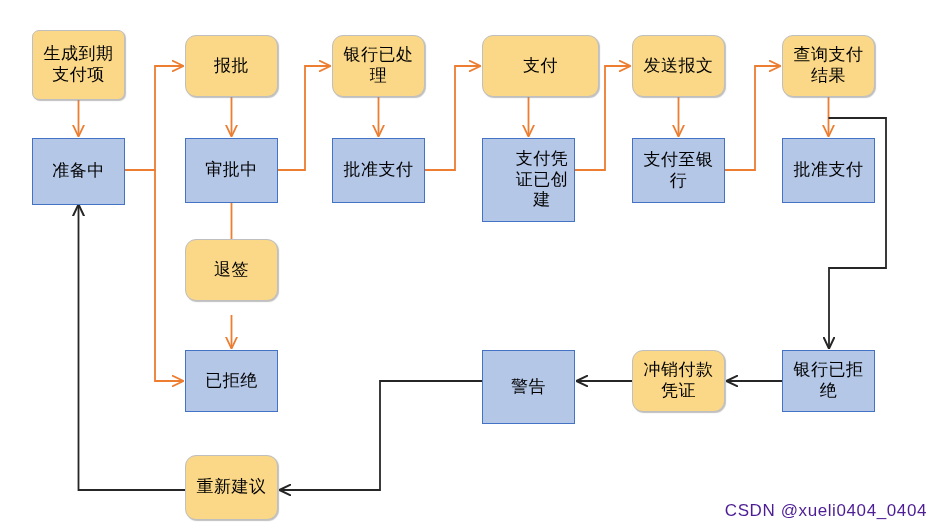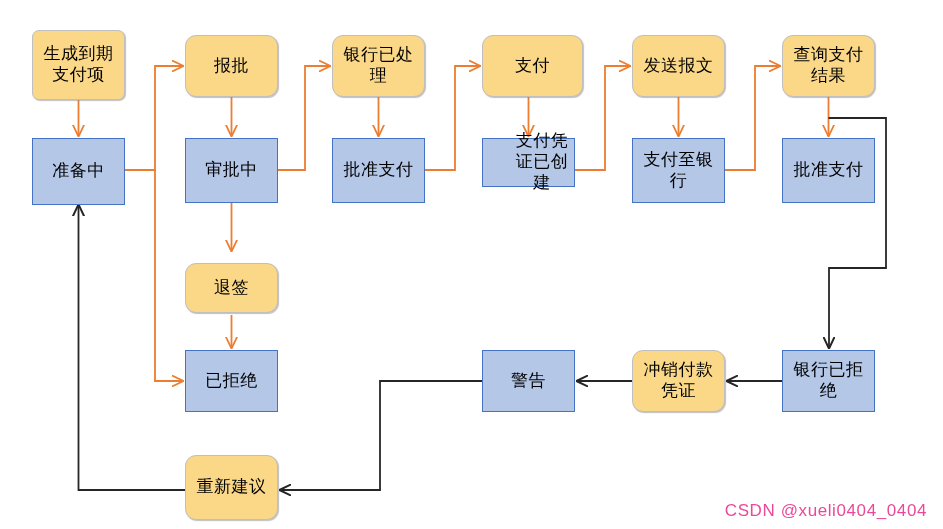--- a/index.html
+++ b/index.html
@@ -32,21 +32,21 @@
   }
   .node.blue{
     background:#B4C7E7;
     border:1px solid #4472C4;
     border-radius:0;
   }
   .watermark{
     position:absolute;
     right:16px;bottom:8px;
     font-size:17px;
-    color:#ec4899;
+    color:#4c1d95;
     letter-spacing:0.6px;
     font-family:"Liberation Sans","DejaVu Sans",sans-serif;
     margin-top:32px;
   }
 </style>
 </head>
 <body>
 
 <div id="canvas">
 
@@ -104,43 +104,43 @@
       <path d="M185,490 L78.5,490 L78.5,205" marker-end="url(#arrB)"></path>
     </g>
   </svg>
 
   <div class="node yellow" style="left:32px;top:30px;width:93px;height:70px;border-radius:7px;">生成到期支付项</div>
 
   <div class="node yellow" style="left:185px;top:35px;width:93px;height:62px;">报批</div>
 
   <div class="node yellow" style="left:332px;top:35px;width:93px;height:62px;">银行已处理</div>
 
-  <div class="node yellow" style="left:482px;top:35px;width:101px;height:62px;">支付</div>
+  <div class="node yellow" style="left:482px;top:35px;width:117px;height:62px;">支付</div>
 
   <div class="node yellow" style="left:782px;top:35px;width:93px;height:62px;">查询支付结果</div>
 
   <div class="node yellow" style="left:632px;top:35px;width:93px;height:62px;">发送报文</div>
 
   <div class="node blue" style="left:32px;top:138px;width:93px;height:67px;">准备中</div>
 
   <div class="node blue" style="left:185px;top:138px;width:93px;height:65px;">审批中</div>
 
   <div class="node blue" style="left:332px;top:138px;width:93px;height:65px;">批准支付</div>
 
-  <div class="node blue" style="left:482px;top:138px;width:93px;height:49px;padding-left:32px;">支付凭证已创建</div>
+  <div class="node blue" style="left:482px;top:138px;width:93px;height:84px;padding-left:32px;">支付凭证已创建</div>
 
   <div class="node blue" style="left:632px;top:138px;width:93px;height:65px;">支付至银行</div>
 
   <div class="node blue" style="left:782px;top:138px;width:93px;height:65px;">批准支付</div>
 
-  <div class="node yellow" style="left:185px;top:263px;width:93px;height:50px;">退签</div>
+  <div class="node yellow" style="left:185px;top:239px;width:93px;height:62px;">退签</div>
 
   <div class="node blue" style="left:185px;top:350px;width:93px;height:62px;">已拒绝</div>
 
-  <div class="node blue" style="left:482px;top:350px;width:93px;height:62px;">警告</div>
+  <div class="node blue" style="left:482px;top:350px;width:93px;height:74px;">警告</div>
 
   <div class="node yellow" style="left:632px;top:350px;width:93px;height:62px;">冲销付款凭证</div>
 
   <div class="node blue" style="left:782px;top:350px;width:93px;height:62px;">银行已拒绝</div>
 
   <div class="node yellow" style="left:185px;top:455px;width:93px;height:65px;">重新建议</div>
 
   <div class="watermark">CSDN @xueli0404_0404</div>
 
 </div>

